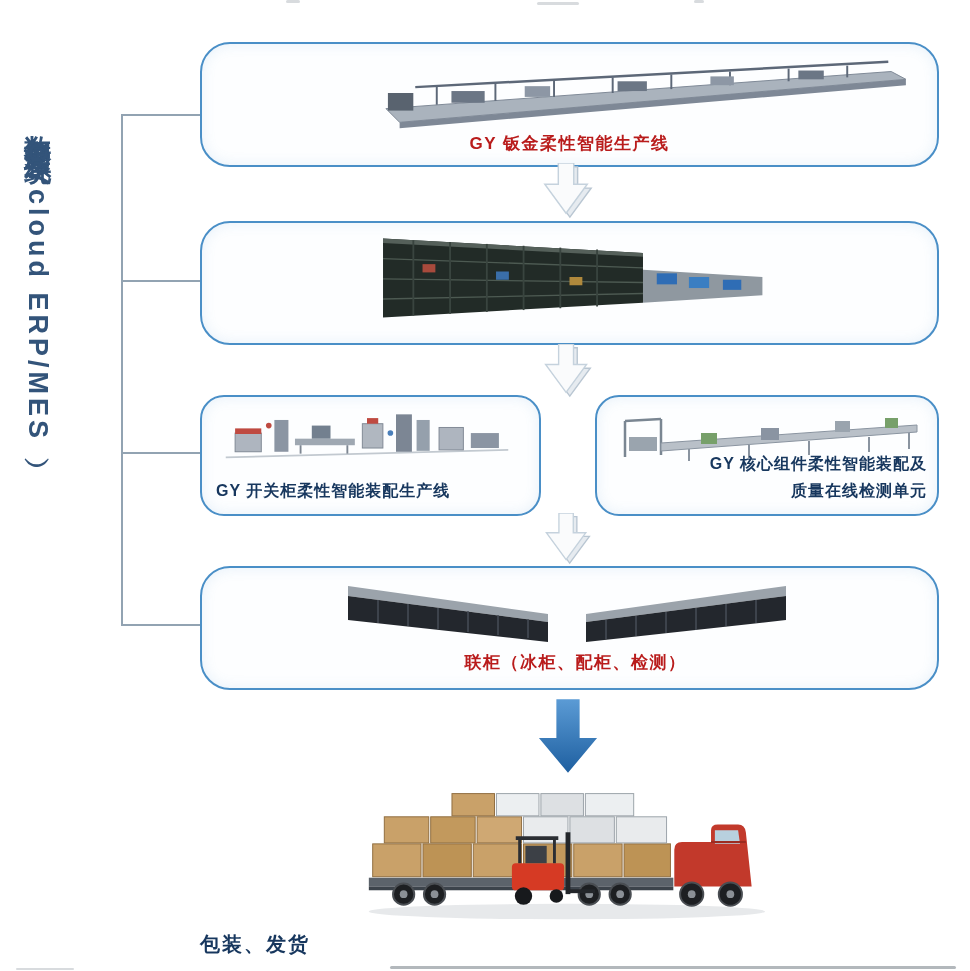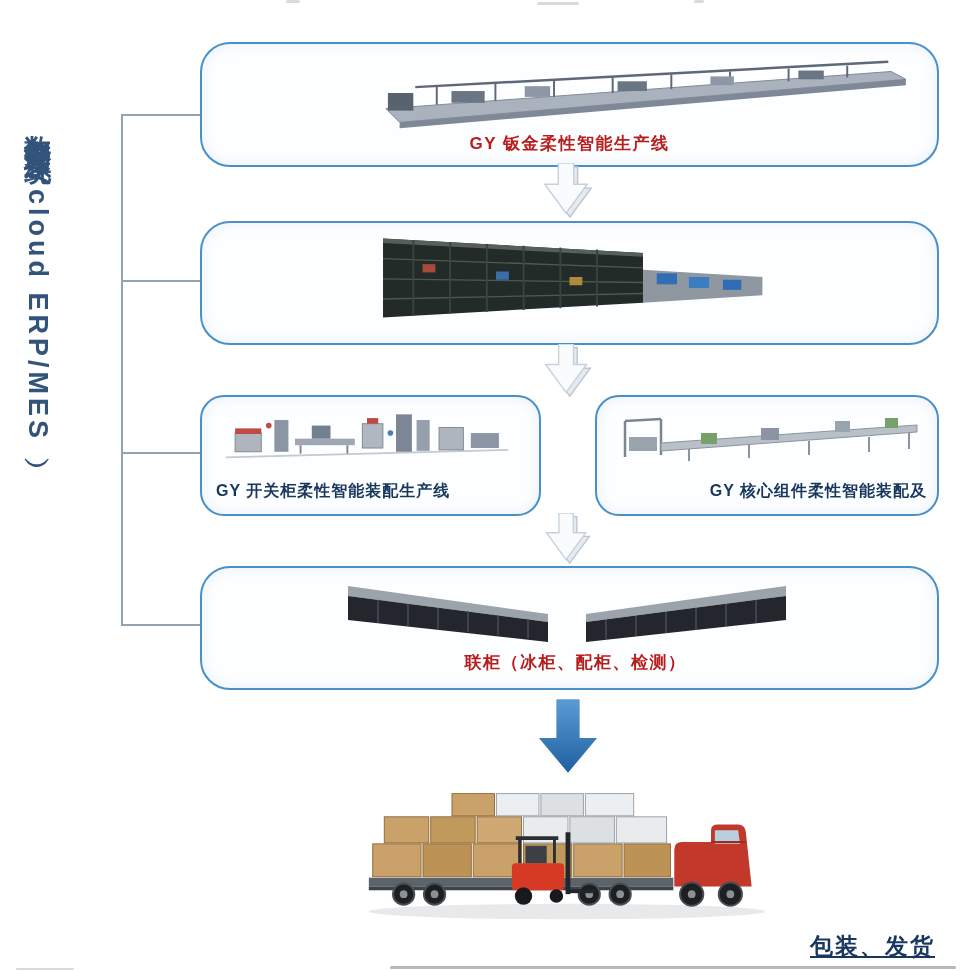--- a/index.html
+++ b/index.html
@@ -57,22 +57,22 @@
 
   
   .arrow3d{position:absolute;left:532px;width:70px;height:56px;}
   .a1{top:163px;} .a2{top:344px;} .a3{top:513px;}
 
   .blue-arrow{position:absolute;left:537px;top:699px;width:62px;height:74px;}
 
   .truck-wrap{position:absolute;left:352px;top:782px;width:430px;height:145px;}
 
   .caption{
-    position:absolute;left:200px;top:931px;width:735px;text-align:right;
-    font-weight:bold;font-size:23px;color:#17375e;letter-spacing:2px;text-decoration:underline;
+    position:absolute;left:200px;top:931px;width:735px;text-align:left;
+    font-weight:bold;font-size:20px;color:#17375e;letter-spacing:2px;
   }
 
   
   .artifact{position:absolute;background:#b8bdc2;opacity:.55;border-radius:2px;}
   .art-t1{left:286px;top:0;width:14px;height:3px;}
   .art-t2{left:537px;top:2px;width:42px;height:3px;}
   .art-t3{left:694px;top:0;width:10px;height:3px;}
   .art-b1{left:390px;top:966px;width:566px;height:3px;opacity:.75;background:#9aa0a6;}
   .art-b2{left:16px;top:968px;width:58px;height:2px;}
 </style>
@@ -195,20 +195,21 @@
           <line x1="260" y1="26" x2="260" y2="41"></line>
         <line x1="300" y1="22" x2="300" y2="38"></line>
       </g>
       <rect x="92" y="22" width="16" height="11" fill="#77a06a"></rect>
       <rect x="152" y="17" width="18" height="12" fill="#8a94a2"></rect>
       <rect x="226" y="10" width="15" height="11" fill="#9aa4ae"></rect>
       <rect x="276" y="7" width="13" height="10" fill="#77a06a"></rect>
     </svg>
     <div class="two-line">
       <div>GY 核心组件柔性智能装配及</div>
+      <div>质量在线检测单元</div>
     </div>
   </div>
 
   <div class="arrow3d a3">
     <svg width="70" height="52" viewBox="0 0 70 58">
       <path d="M30 4 L46 4 L46 26 L60 26 L38 56 L16 26 L30 26 Z" fill="#e6ebf0" stroke="#b9c6d2" stroke-width="1.5"></path>
       <path d="M26 0 L42 0 L42 22 L56 22 L34 52 L12 22 L26 22 Z" fill="#fafbfc" stroke="#c5d2dd" stroke-width="1.5"></path>
     </svg>
   </div>
 

